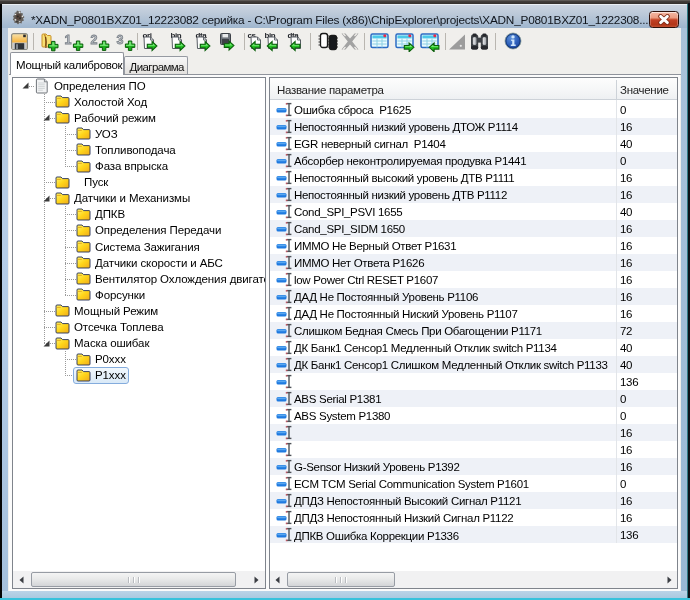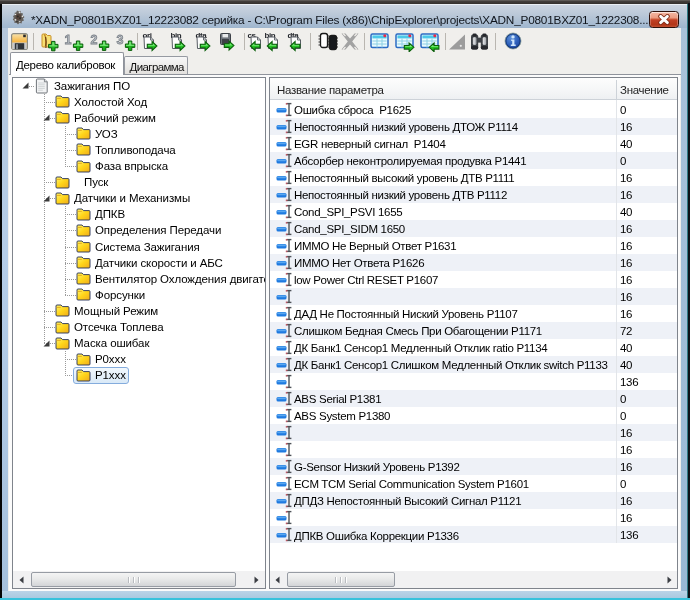--- a/index.html
+++ b/index.html
@@ -258,21 +258,21 @@
 <circle cx="9" cy="9" r="7.1" fill="none" stroke="#0e2f68" stroke-width="0.8"></circle>
 <circle cx="9" cy="4.9" r="1.7" fill="#cfe6fc"></circle>
 <path d="M7.2 7.5 h3.2 v5 h1.3 v1.5 H6.8 v-1.5 h1.4 v-3.5 h-1 Z" fill="#cfe6fc"></path>
 </svg>
 
 <div class="abs" style="left:9px;top:74px;width:672px;height:1px;background:#8f939b"></div>
 <div class="abs" style="left:123.5px;top:55.5px;width:64.5px;height:18.8px;background:linear-gradient(#f7f7f7,#ebeae8 60%,#e2e0dd);border:1px solid #969aa2;border-bottom:none;border-radius:2px 2px 0 0"></div>
 <div class="tt" style="left:129.5px;top:59.5px;letter-spacing:-0.6px;color:#111">Диаграмма</div>
 <div class="abs" style="left:10px;top:52px;width:113.5px;height:23px;background:#fff;border:1px solid #8f939b;border-bottom:none;border-radius:2px 2px 0 0"></div>
 <div class="abs" style="left:11px;top:74px;width:111px;height:2px;background:#fff"></div>
-<div class="tt" style="left:16px;top:58px;color:#000">Дерево калибровок</div>
+<div class="tt" style="left:16px;top:58px;color:#000">Мощный калибровок</div>
 
 <div class="abs" style="left:9px;top:75px;width:671px;height:516px;background:#fbfbfb"></div>
 
 <div class="abs" style="left:12px;top:77px;width:254px;height:512px;border:1px solid #7f848c;background:#fff;overflow:hidden">
       <div class="abs dotv" style="left:30.5px;top:15.55px;height:249.60000000000002px"></div>
       <div class="abs dotv" style="left:51.5px;top:47.75px;height:40.3px"></div>
       <div class="abs dotv" style="left:51.5px;top:128.25px;height:88.60000000000002px"></div>
       <div class="abs dotv" style="left:51.5px;top:273.15000000000003px;height:24.19999999999999px"></div>
       <svg class="abs" style="left:9px;top:4.050000000000001px" width="7" height="7" viewBox="0 0 7 7">
         <path d="M6.5 0.5 L6.5 6.5 L0.5 6.5 Z" fill="#3b3b3b"></path>
@@ -282,21 +282,21 @@
 <path d="M2.4 1 L9.4 1 L12.2 3.8 L12.2 14 Q12.2 15 11.2 15 L2.4 15 Q1.4 15 1.4 14 L1.4 2 Q1.4 1 2.4 1 Z" fill="#f2f3f4" stroke="#686d73" stroke-width="0.95"></path>
 <path d="M9.4 1 L9.4 3.8 L12.2 3.8" fill="#dcdee1" stroke="#686d73" stroke-width="0.8"></path>
 <g stroke="#c2c5c9" stroke-width="0.7">
           <path d="M3.2 5h6.6"></path>
           <path d="M3.2 6.8h6.6"></path>
           <path d="M3.2 8.6h6.6"></path>
           <path d="M3.2 10.4h6.6"></path>
           <path d="M3.2 12.2h4.6"></path>
         </g>
 </svg>
-      <div class="tt" style="left:41px;top:0.5500000000000007px;letter-spacing:-0.1px">Зажигания ПО</div>
+      <div class="tt" style="left:41px;top:0.5500000000000007px;letter-spacing:-0.1px">Определения ПО</div>
       <div class="abs doth" style="left:30.5px;top:23.649999999999995px;width:12.5px"></div>
       <svg class="abs" style="left:42px;top:17.149999999999995px" width="15" height="13" viewBox="0 0 15 13">
 <defs>
           <linearGradient id="fg1" x1="0" y1="0" x2="1" y2="1">
             <stop offset="0" stop-color="#fff670"></stop>
             <stop offset="0.5" stop-color="#ffd51a"></stop>
             <stop offset="1" stop-color="#efab1b"></stop>
           </linearGradient>
         </defs>
 <path d="M1 3.5 L1 2 Q1 1 2 1 L6 1 L7.5 2.6 L13 2.6 Q14 2.6 14 3.6 L14 11 Q14 12 13 12 L2 12 Q1 12 1 11 Z" fill="url(#fg1)" stroke="#25305a" stroke-width="0.9"></path>
@@ -706,20 +706,21 @@
 <rect x="0.5" y="6" width="10" height="4.6" rx="1.6" fill="#1f7ae0"></rect>
 <rect x="1.2" y="6.6" width="8.6" height="1.6" rx="0.8" fill="#5aa7f0"></rect>
 <g stroke="#4d5257" stroke-width="1.4">
           <path d="M10.6 1.6 H15.4"></path>
           <path d="M10.6 13.4 H15.4"></path>
           <path d="M13 1.6 V13.4"></path>
         </g>
 <rect x="9.8" y="1" width="1.6" height="1.6" fill="#c05a66"></rect>
         <rect x="9.8" y="12.6" width="1.6" height="1.6" fill="#c05a66"></rect>
 </svg>
+      <div class="tt" style="left:24px;top:211.5px">ДАД Не Постоянный Уровень P1106</div>
       <div class="tt" style="left:350px;top:211.5px">16</div>
       <svg class="abs" style="left:6px;top:228.0px" width="17" height="15" viewBox="0 0 17 15">
 <rect x="0.5" y="6" width="10" height="4.6" rx="1.6" fill="#1f7ae0"></rect>
 <rect x="1.2" y="6.6" width="8.6" height="1.6" rx="0.8" fill="#5aa7f0"></rect>
 <g stroke="#4d5257" stroke-width="1.4">
           <path d="M10.6 1.6 H15.4"></path>
           <path d="M10.6 13.4 H15.4"></path>
           <path d="M13 1.6 V13.4"></path>
         </g>
 <rect x="9.8" y="1" width="1.6" height="1.6" fill="#c05a66"></rect>
@@ -745,21 +746,21 @@
 <rect x="0.5" y="6" width="10" height="4.6" rx="1.6" fill="#1f7ae0"></rect>
 <rect x="1.2" y="6.6" width="8.6" height="1.6" rx="0.8" fill="#5aa7f0"></rect>
 <g stroke="#4d5257" stroke-width="1.4">
           <path d="M10.6 1.6 H15.4"></path>
           <path d="M10.6 13.4 H15.4"></path>
           <path d="M13 1.6 V13.4"></path>
         </g>
 <rect x="9.8" y="1" width="1.6" height="1.6" fill="#c05a66"></rect>
         <rect x="9.8" y="12.6" width="1.6" height="1.6" fill="#c05a66"></rect>
 </svg>
-      <div class="tt" style="left:24px;top:262.5px">ДК Банк1 Сенсор1 Медленный Отклик ratio P1134</div>
+      <div class="tt" style="left:24px;top:262.5px">ДК Банк1 Сенсор1 Медленный Отклик switch P1134</div>
       <div class="tt" style="left:350px;top:262.5px">40</div>
       <div class="abs" style="left:0;top:277.5px;width:407px;height:17px;background:#eef1f7"></div>
       <svg class="abs" style="left:6px;top:279.0px" width="17" height="15" viewBox="0 0 17 15">
 <rect x="0.5" y="6" width="10" height="4.6" rx="1.6" fill="#1f7ae0"></rect>
 <rect x="1.2" y="6.6" width="8.6" height="1.6" rx="0.8" fill="#5aa7f0"></rect>
 <g stroke="#4d5257" stroke-width="1.4">
           <path d="M10.6 1.6 H15.4"></path>
           <path d="M10.6 13.4 H15.4"></path>
           <path d="M13 1.6 V13.4"></path>
         </g>
@@ -877,20 +878,21 @@
 <rect x="0.5" y="6" width="10" height="4.6" rx="1.6" fill="#1f7ae0"></rect>
 <rect x="1.2" y="6.6" width="8.6" height="1.6" rx="0.8" fill="#5aa7f0"></rect>
 <g stroke="#4d5257" stroke-width="1.4">
           <path d="M10.6 1.6 H15.4"></path>
           <path d="M10.6 13.4 H15.4"></path>
           <path d="M13 1.6 V13.4"></path>
         </g>
 <rect x="9.8" y="1" width="1.6" height="1.6" fill="#c05a66"></rect>
         <rect x="9.8" y="12.6" width="1.6" height="1.6" fill="#c05a66"></rect>
 </svg>
+      <div class="tt" style="left:24px;top:432.5px">ДПДЗ Непостоянный Низкий Сигнал P1122</div>
       <div class="tt" style="left:350px;top:432.5px">16</div>
       <div class="abs" style="left:0;top:447.5px;width:407px;height:17px;background:#eef1f7"></div>
       <svg class="abs" style="left:6px;top:449.0px" width="17" height="15" viewBox="0 0 17 15">
 <rect x="0.5" y="6" width="10" height="4.6" rx="1.6" fill="#1f7ae0"></rect>
 <rect x="1.2" y="6.6" width="8.6" height="1.6" rx="0.8" fill="#5aa7f0"></rect>
 <g stroke="#4d5257" stroke-width="1.4">
           <path d="M10.6 1.6 H15.4"></path>
           <path d="M10.6 13.4 H15.4"></path>
           <path d="M13 1.6 V13.4"></path>
         </g>

